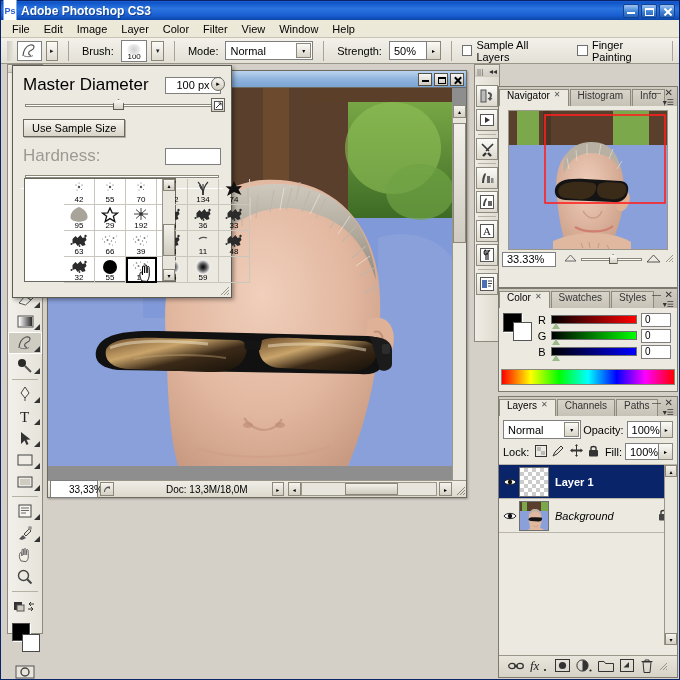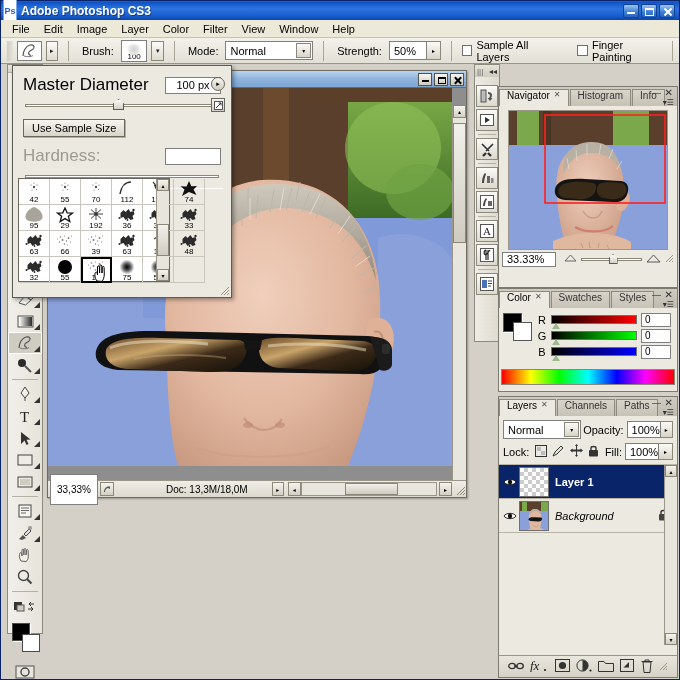--- a/index.html
+++ b/index.html
@@ -132,22 +132,22 @@
   .db-max i { left:3px; top:3px; width:8px; height:7px; background:transparent; border:1px solid #000; border-top-width:2px; }
   .db-close i { left:6px; top:2px; width:2px; height:9px; }
   .db-close i.b { transform:rotate(45deg); } .db-close i.c { transform:rotate(-45deg); }
   .canvas-wrap { position:absolute; left:0; top:17px; width:418px; height:392px; overflow:hidden; background:#8e8e8e; }
   .photo { position:absolute; left:0; top:0; width:404px; height:378px; overflow:hidden; background:#7f9bd4; }
   .doc-status {
     position:absolute; left:0; bottom:0; width:418px; height:17px;
     background:linear-gradient(to bottom,#efedE6,#ddd9cd); border-top:1px solid #9a968a;
     display:flex; align-items:center; font-size:10px;
   }
-  .zoombox { width:48px; height:31px; background:#fff; border:1px solid #7f7f7f; margin:0 2px 0 2px;
-    display:flex; align-items:center; padding-left:6px; font-size:10px; }
+  .zoombox { width:48px; height:18px; background:#fff; border:1px solid #7f7f7f; margin:0 2px 0 2px;
+    display:flex; align-items:center; padding-left:18px; font-size:10px; }
   .hscroll { flex:1; height:14px; background:#e8e5dc; border:1px solid #9a968a; position:relative; margin-right:2px; }
   .hthumb { position:absolute; left:32%; top:0; width:40%; height:100%; background:linear-gradient(to bottom,#f2f0ea,#cfcbc0); border:1px solid #8b8779; }
   .vscroll { position:absolute; right:0; top:17px; width:14px; height:392px; background:#e8e5dc; border-left:1px solid #9a968a; }
   .vthumb { position:absolute; left:0; top:18px; width:13px; height:120px; background:linear-gradient(to bottom,#f2f0ea,#cfcbc0); border:1px solid #8b8779; }
   .arrbtn { background:linear-gradient(to bottom,#f6f4ee,#d3cfc4); border:1px solid #8b8779;
     display:flex; align-items:center; justify-content:center; font-size:6px; }
 
   
   .brushpop {
     position:absolute; left:11px; top:64px; width:220px; height:233px;
@@ -164,22 +164,22 @@
     clip-path:polygon(50% 0%, 100% 42%, 100% 100%, 0% 100%, 0% 42%); }
   .bp-btn { height:18px; background:linear-gradient(to bottom,#f7f5ef,#d8d4c8); border:1px solid #6b6860;
     display:inline-flex; align-items:center; justify-content:center; padding:0 8px; font-size:11px;
     box-shadow:1px 1px 0 rgba(0,0,0,.25); }
   .bp-sep { height:1px; background:#b9b5a8; margin:6px 8px 0 8px; border-bottom:1px solid #fff; }
   .bp-side { position:absolute; right:4px; }
   .rndbtn { width:14px; height:14px; border-radius:50%; background:linear-gradient(to bottom,#f7f5ef,#d0ccc0);
     border:1px solid #6b6860; display:flex; align-items:center; justify-content:center; font-size:7px; }
   .sqbtn { width:14px; height:14px; background:linear-gradient(to bottom,#f7f5ef,#d0ccc0);
     border:1px solid #6b6860; display:flex; align-items:center; justify-content:center; font-size:8px; }
-  .bgrid-wrap { position:absolute; left:5px; top:112px; width:152px; height:104px;
-    background:#fff; border:1px solid #6b6860; }
+  .bgrid-wrap { position:absolute; left:11px; top:112px; width:152px; height:104px;
+    background:#fff; border:1px solid #6b6860;padding-left:39px; }
   .bgrid { display:grid; grid-template-columns:repeat(6,31px); grid-auto-rows:26px; }
   .bcell { border-right:1px solid #c9c6bd; border-bottom:1px solid #c9c6bd; position:relative;
     display:flex; flex-direction:column; align-items:center; justify-content:flex-end; }
   .bcell.sel { outline:2px solid #000; outline-offset:-2px; z-index:2; }
   .bcell .bn { font-size:8px; line-height:9px; }
   .bcell .bg { position:absolute; left:50%; top:2px; transform:translateX(-50%); }
   .bscroll { position:absolute; right:0; top:0; width:13px; height:102px; background:#e8e5dc; border-left:1px solid #9a968a; }
 
   
   .dockstrip { position:absolute; left:473px; top:63px; width:26px; height:278px;

